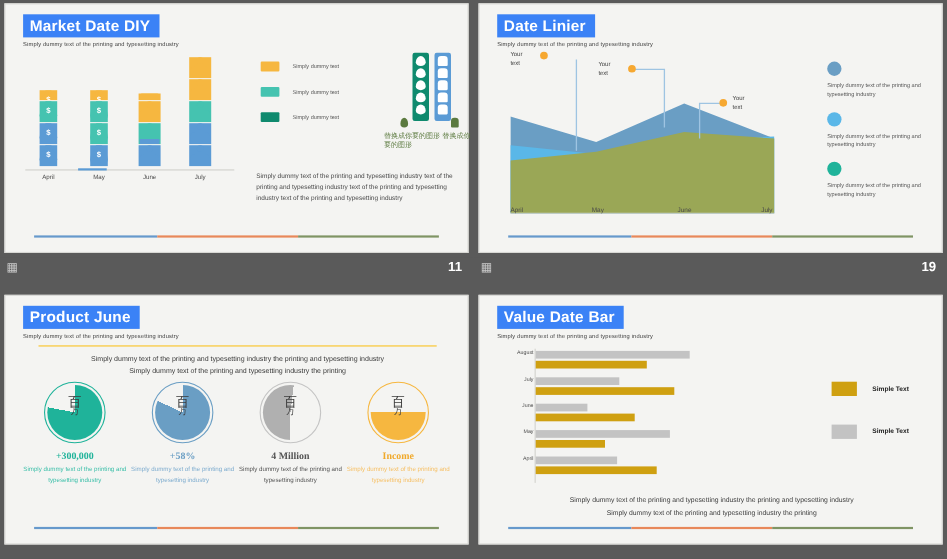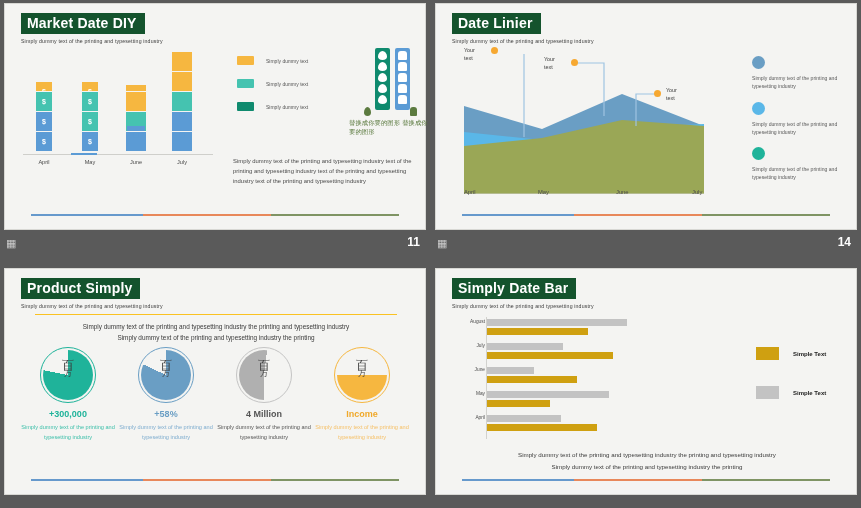--- a/index.html
+++ b/index.html
@@ -34,21 +34,21 @@
     color: #ffffff; font-size: 12px; font-weight: bold;
   }
   .chrome .chrome-icon {
     position: absolute; left: 6px; top: 3px;
     color: #c9c9c9; font-size: 11px; line-height: 12px;
   }
 
   
   .title-tag {
     position: absolute; left: 16px; top: 9px;
-    background: #14532d;
+    background: #3b82f6;
     color: #ffffff;
     font-size: 14px; font-weight: bold;
     padding: 2px 8px 3px 6px;
     letter-spacing: .2px;
   }
   .subtitle {
     position: absolute; left: 16px; top: 34px;
     font-size: 5.2px; color: #3b3b3b;
     letter-spacing: .15px;
   }
@@ -148,21 +148,21 @@
     border:1.5px solid; background:transparent;
   }
   .donut .fill { position:absolute; inset:3px; border-radius:50%; }
   .donut .cn {
     position:absolute; left:0; top:12px; width:56px; text-align:center;
     font-size:12px; color:#3b3b3b; line-height:1.0;
     font-family:"DejaVu Sans", sans-serif; z-index:4;
   }
   .donut .cn small { font-size:8px; display:block; margin-top:-1px; }
   .stat-val { position:absolute; top:62px; width:98px; text-align:center;
-              font-size:9px; font-weight:bold; }
+              font-size:9px; font-weight:bold;font-family:Liberation Serif, serif; }
   .stat-txt { position:absolute; top:76px; width:98px; text-align:center;
               font-size:5.6px; line-height:1.75; }
 
   
   .bars { position:absolute; left:50px; top:48px; width:180px; height:122px; }
   .bars .vaxis { position:absolute; left:0; top:0; width:1px; height:122px; background:#d2d2ce; }
   .bargrp { position:absolute; left:1px; width:100%; }
   .bargrp .b { height:7px; border-radius:0; margin-bottom:2px; }
   .bar-gray { background:#c3c3c3; }
   .bar-gold { background:#cfa011; }
@@ -384,27 +384,27 @@
       </div>
 
       <div class="accent-line">
         <i class="seg-blue"></i>
           <i class="seg-orng"></i>
           <i class="seg-grn"></i>
       </div>
     </div>
     <div class="chrome">
       <span class="chrome-icon">▦</span>
-      <span class="pagenum">14</span>
+      <span class="pagenum">19</span>
     </div>
   </div>
 
   <div class="slide-wrap sw-bl">
     <div class="slide">
-      <div class="title-tag">Product Simply</div>
+      <div class="title-tag">Product June</div>
       <div class="subtitle">Simply dummy text of the printing and typesetting  industry</div>
       <div class="rule3"></div>
 
       <div class="lead3">
         <div>Simply dummy  text of the printing and typesetting industry the printing and typesetting industry</div>
         <div>Simply dummy  text of the printing and typesetting industry the printing</div>
       </div>
 
       <div class="donuts">
         <div class="donut-cell" style="left:0;">
@@ -456,21 +456,21 @@
       <div class="accent-line">
         <i class="seg-blue"></i>
           <i class="seg-orng"></i>
           <i class="seg-grn"></i>
       </div>
     </div>
   </div>
 
   <div class="slide-wrap sw-br">
     <div class="slide">
-      <div class="title-tag">Simply Date Bar</div>
+      <div class="title-tag">Value Date Bar</div>
       <div class="subtitle">Simply dummy text of the printing and typesetting  industry</div>
 
       <div class="bars">
         <div class="vaxis"></div>
 
         <div class="bargrp" style="top:2px;">
           <span class="ylab">August</span>
           <div class="b bar-gray" style="width:78%"></div>
           <div class="b bar-gold" style="width:56%"></div>
         </div>

